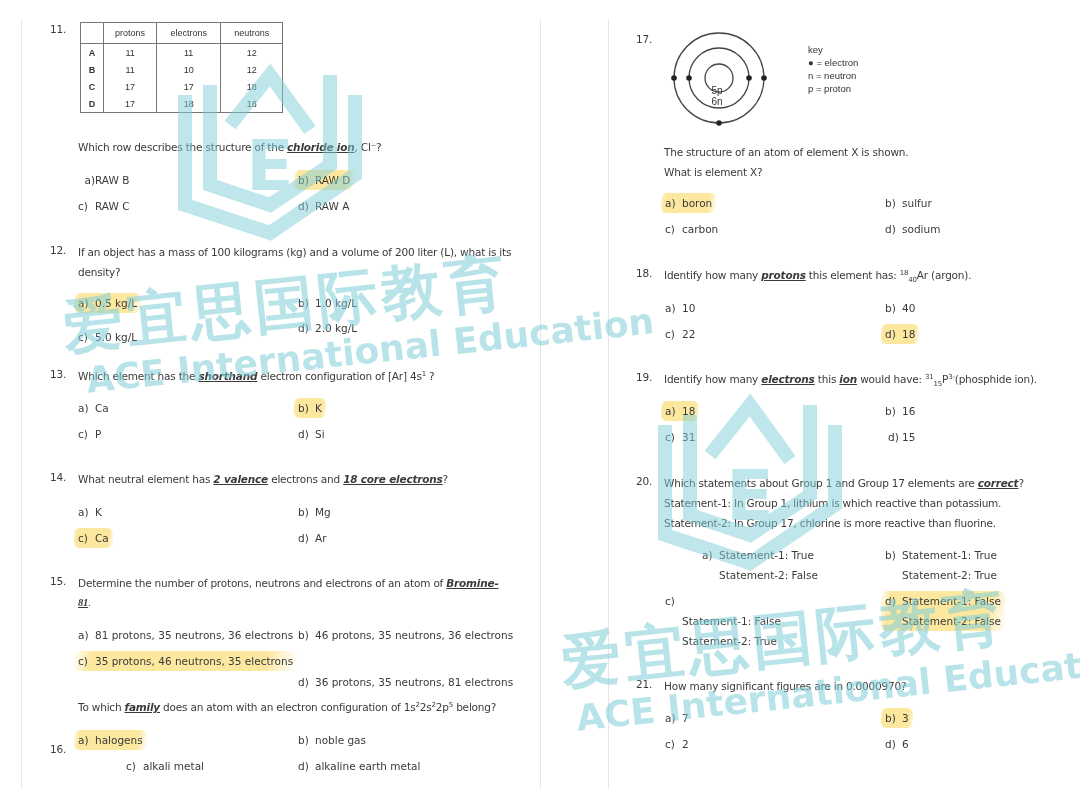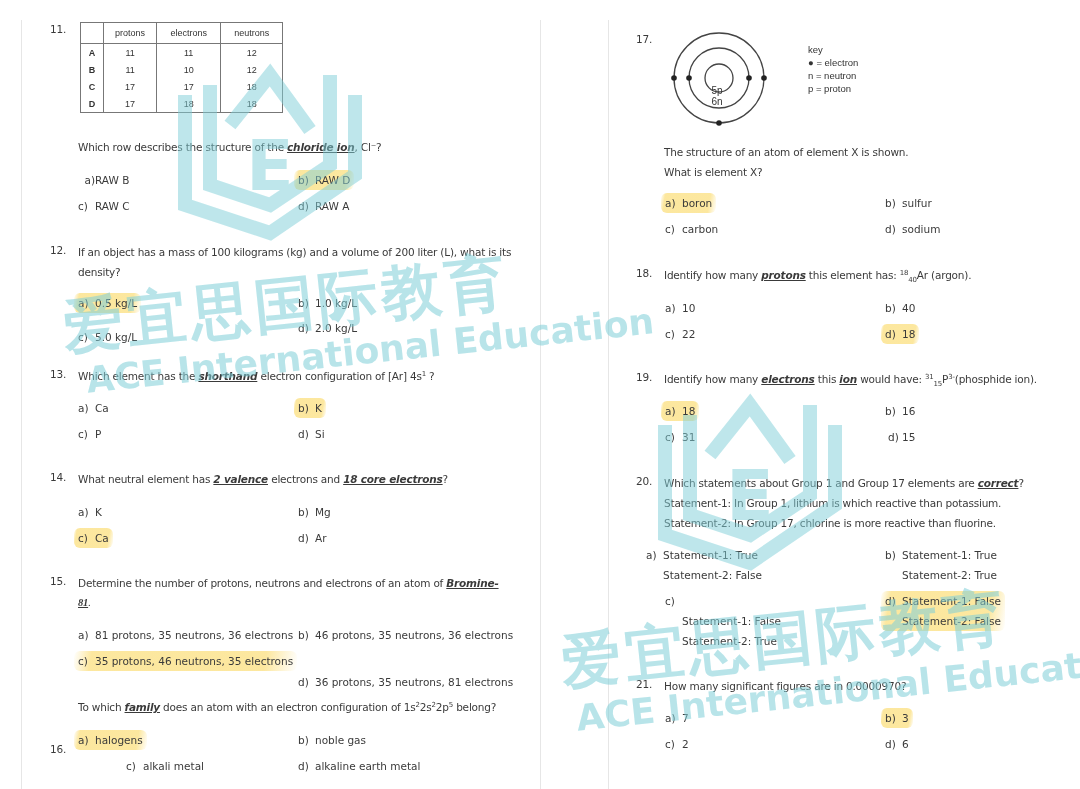--- a/index.html
+++ b/index.html
@@ -199,21 +199,21 @@
   <div class="opt" style="left:885px; top:427px;text-align:center;"><span class="lbl">d)</span><span>15</span></div>
 
   <div class="q" style="left:636px; top:473px;">
     <span class="qnum" style="top:2px;">20.</span>
     <span class="qtext" style="top:0;">
       <span>Which statements about Group 1 and Group 17 elements are </span><span class="em">correct</span><span>?</span>
     </span>
     <span class="qtext" style="top:20px;">Statement-1: In Group 1, lithium is which reactive than potassium.</span>
     <span class="qtext" style="top:40px;">Statement-2: In Group 17, chlorine is more reactive than fluorine.</span>
   </div>
-  <div class="opt" style="left:646px; top:545px; line-height:20px;">
+  <div class="opt" style="left:702px; top:545px; line-height:20px;">
     <span class="lbl">a)</span><span>Statement-1: True</span><br>
     <span class="lbl"></span><span>Statement-2: False</span>
   </div>
   <div class="opt" style="left:885px; top:545px; line-height:20px;">
     <span class="lbl">b)</span><span>Statement-1: True</span><br>
     <span class="lbl"></span><span>Statement-2: True</span>
   </div>
   <div class="opt" style="left:665px; top:591px; line-height:20px;">
     <span class="lbl">c)</span><br>
     <span class="lbl"></span><span>Statement-1: False</span><br>

